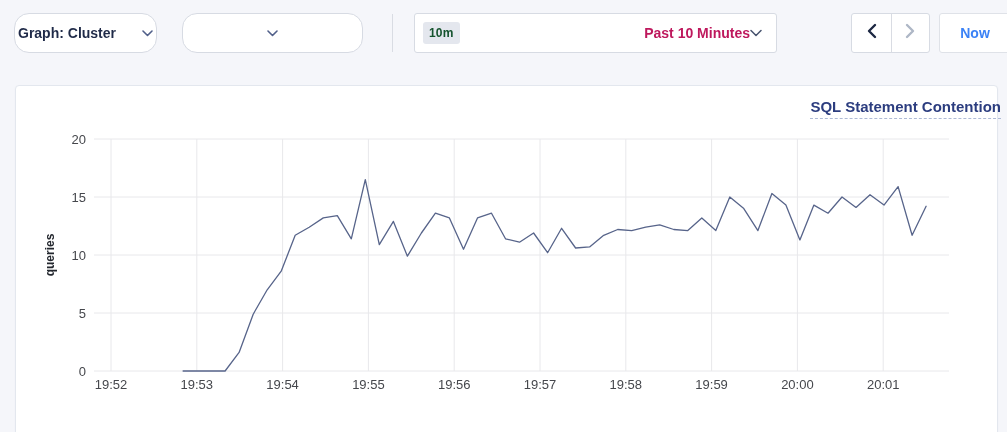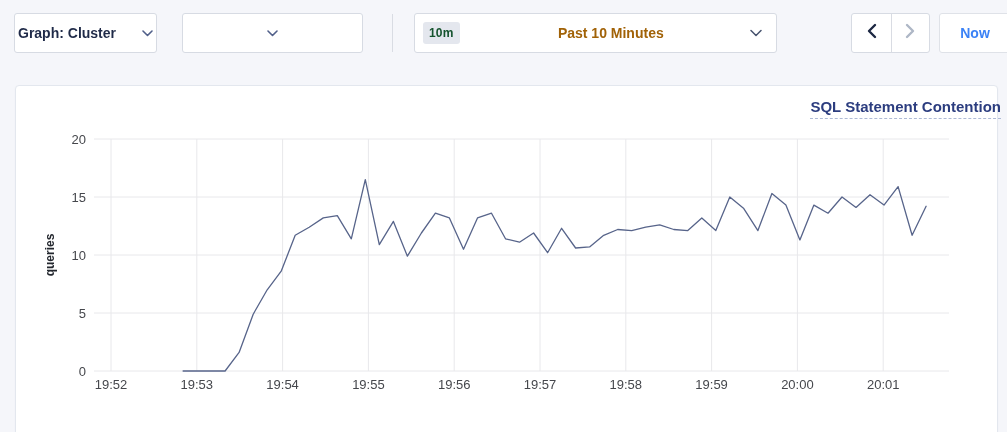--- a/index.html
+++ b/index.html
@@ -14,38 +14,38 @@
   
   .btn {
     position: absolute; top: 13px; height: 40px;
     background: #ffffff;
     border: 1px solid #d7dbe3;
     border-radius: 3px;
     display: flex; align-items: center; justify-content: center;
     font-size: 14px; font-weight: 600; color: #1f2a48;
     cursor: pointer; white-space: nowrap;
   }
-  .dropdown { padding: 8px 14px; gap: 26px; }
+  .dropdown { padding: 8px 14px; gap: 26px; border-radius: 15px; }
   #graph-dropdown      { left: 14px;  width: 143px; }
   #dashboard-dropdown  { left: 182px; width: 181px; }
   .chev { display: inline-flex; color: #51608a; }
   .toolbar-divider {
     position: absolute; left: 392px; top: 14px;
     width: 1px; height: 38px; background: #d9dce3;
   }
   #time-selector {
     left: 414px; width: 363px;
     justify-content: flex-start; padding: 0 14px 0 8px;
   }
   .time-badge {
     background: #e4e7ee; border-radius: 3px;
     font-size: 12px; font-weight: 700; color: #14532d;
     padding: 4px 6px; margin-right: 12px; letter-spacing: .2px;
   }
-  .time-label { flex: 1; text-align: center; font-weight: 600; color: #a16207; }
+  .time-label { flex: 1; text-align: right; font-weight: 600; color: #be185d; }
   #time-selector .chev { color: #47536e; }
 
   .arrow-group {
     position: absolute; left: 851px; top: 13px; width: 79px; height: 40px;
     background: #fff; border: 1px solid #d7dbe3; border-radius: 3px;
     display: flex;
   }
   .arrow-half {
     width: 50%; display: flex; align-items: center; justify-content: center;
     cursor: pointer;

